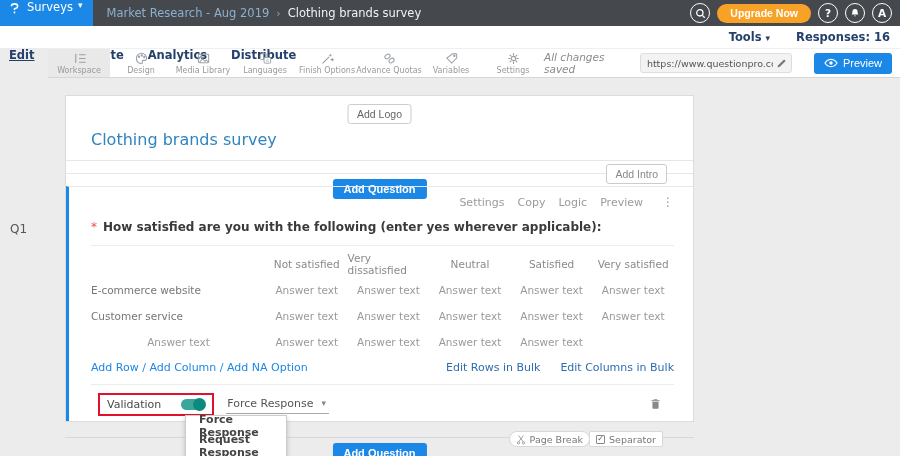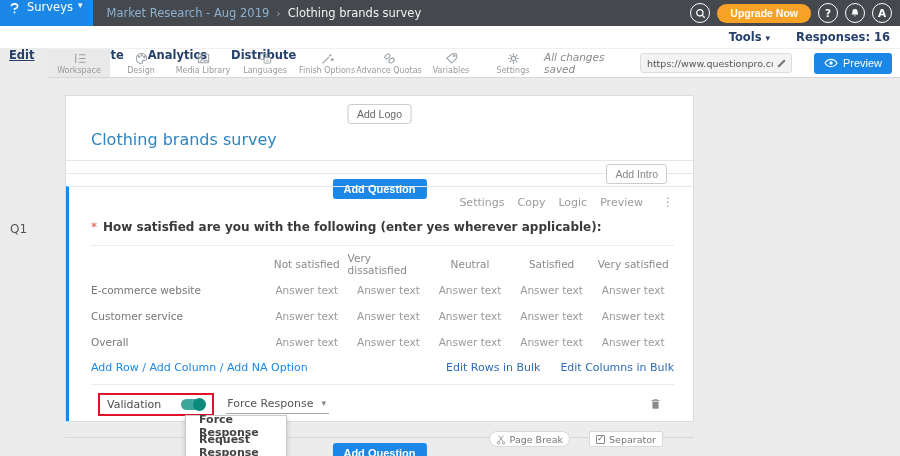--- a/index.html
+++ b/index.html
@@ -80,21 +80,21 @@
   .dropdown-trigger .caret3 { font-size:9px; color:#888; }
   .trash { margin-left:auto; margin-right:12px; cursor:pointer; display:flex; }
 
   .dropdown-menu { position:absolute; left:185px; top:337px; width:102px; background:#fff; border:1px solid #ccc; box-shadow:0 2px 5px rgba(0,0,0,.2); z-index:5; }
   .menu-item { height:20px; display:flex; align-items:center; padding-left:13px; font-size:11px; font-weight:bold; color:#444; cursor:pointer; }
 
   .bottom-row { position:absolute; left:65px; width:629px; top:344px; height:26px; }
   .bottom-row .midline { position:absolute; left:0; right:0; top:15px; height:1px; background:#d8d8d8; }
   .bottom-row .btn-blue { position:absolute; left:50%; transform:translateX(-50%); top:5px; }
   .mini-btn { position:absolute; top:9px; background:#fff; border:1px solid #d8d8d8; border-radius:2px; font-size:9.5px; color:#777; height:16px; display:flex; align-items:center; gap:4px; padding:0 6px; cursor:pointer; }
-  .mini-btn.pagebreak { right:124px;border-radius:8px; }
+  .mini-btn.pagebreak { right:104px;border-radius:8px; }
   .mini-btn.separator { right:31px; }
   .mini-check { width:9px; height:9px; border:1px solid #888; border-radius:1px; font-size:8px; line-height:8px; color:#555; display:flex; align-items:center; justify-content:center; }
 </style>
 </head>
 <body>
 
 <div class="topbar">
   <div class="logo-block">
     <span class="logo-glyph">
       <svg width="13" height="15" viewBox="0 0 16 16">
@@ -288,21 +288,20 @@
           <div class="cell answer">Answer text</div>
           <div class="cell answer">Answer text</div>
           <div class="cell answer">Answer text</div>
           <div class="cell answer">Answer text</div>
           <div class="cell rowlabel">Customer service</div>
           <div class="cell answer">Answer text</div>
           <div class="cell answer">Answer text</div>
           <div class="cell answer">Answer text</div>
           <div class="cell answer">Answer text</div>
           <div class="cell answer">Answer text</div>
-          <div class="cell rowlabel">Overall</div>
           <div class="cell answer">Answer text</div>
           <div class="cell answer">Answer text</div>
           <div class="cell answer">Answer text</div>
           <div class="cell answer">Answer text</div>
           <div class="cell answer">Answer text</div>
         </div>
       <div class="q-links">
         <span id="q-links-left"><a class="qlink">Add Row</a><span class="lsep"> / </span><a class="qlink">Add Column</a><span class="lsep"> / </span><a class="qlink">Add NA Option</a></span>
         <span id="q-links-right">
             <a class="qlink bulk">Edit Rows in Bulk</a>

